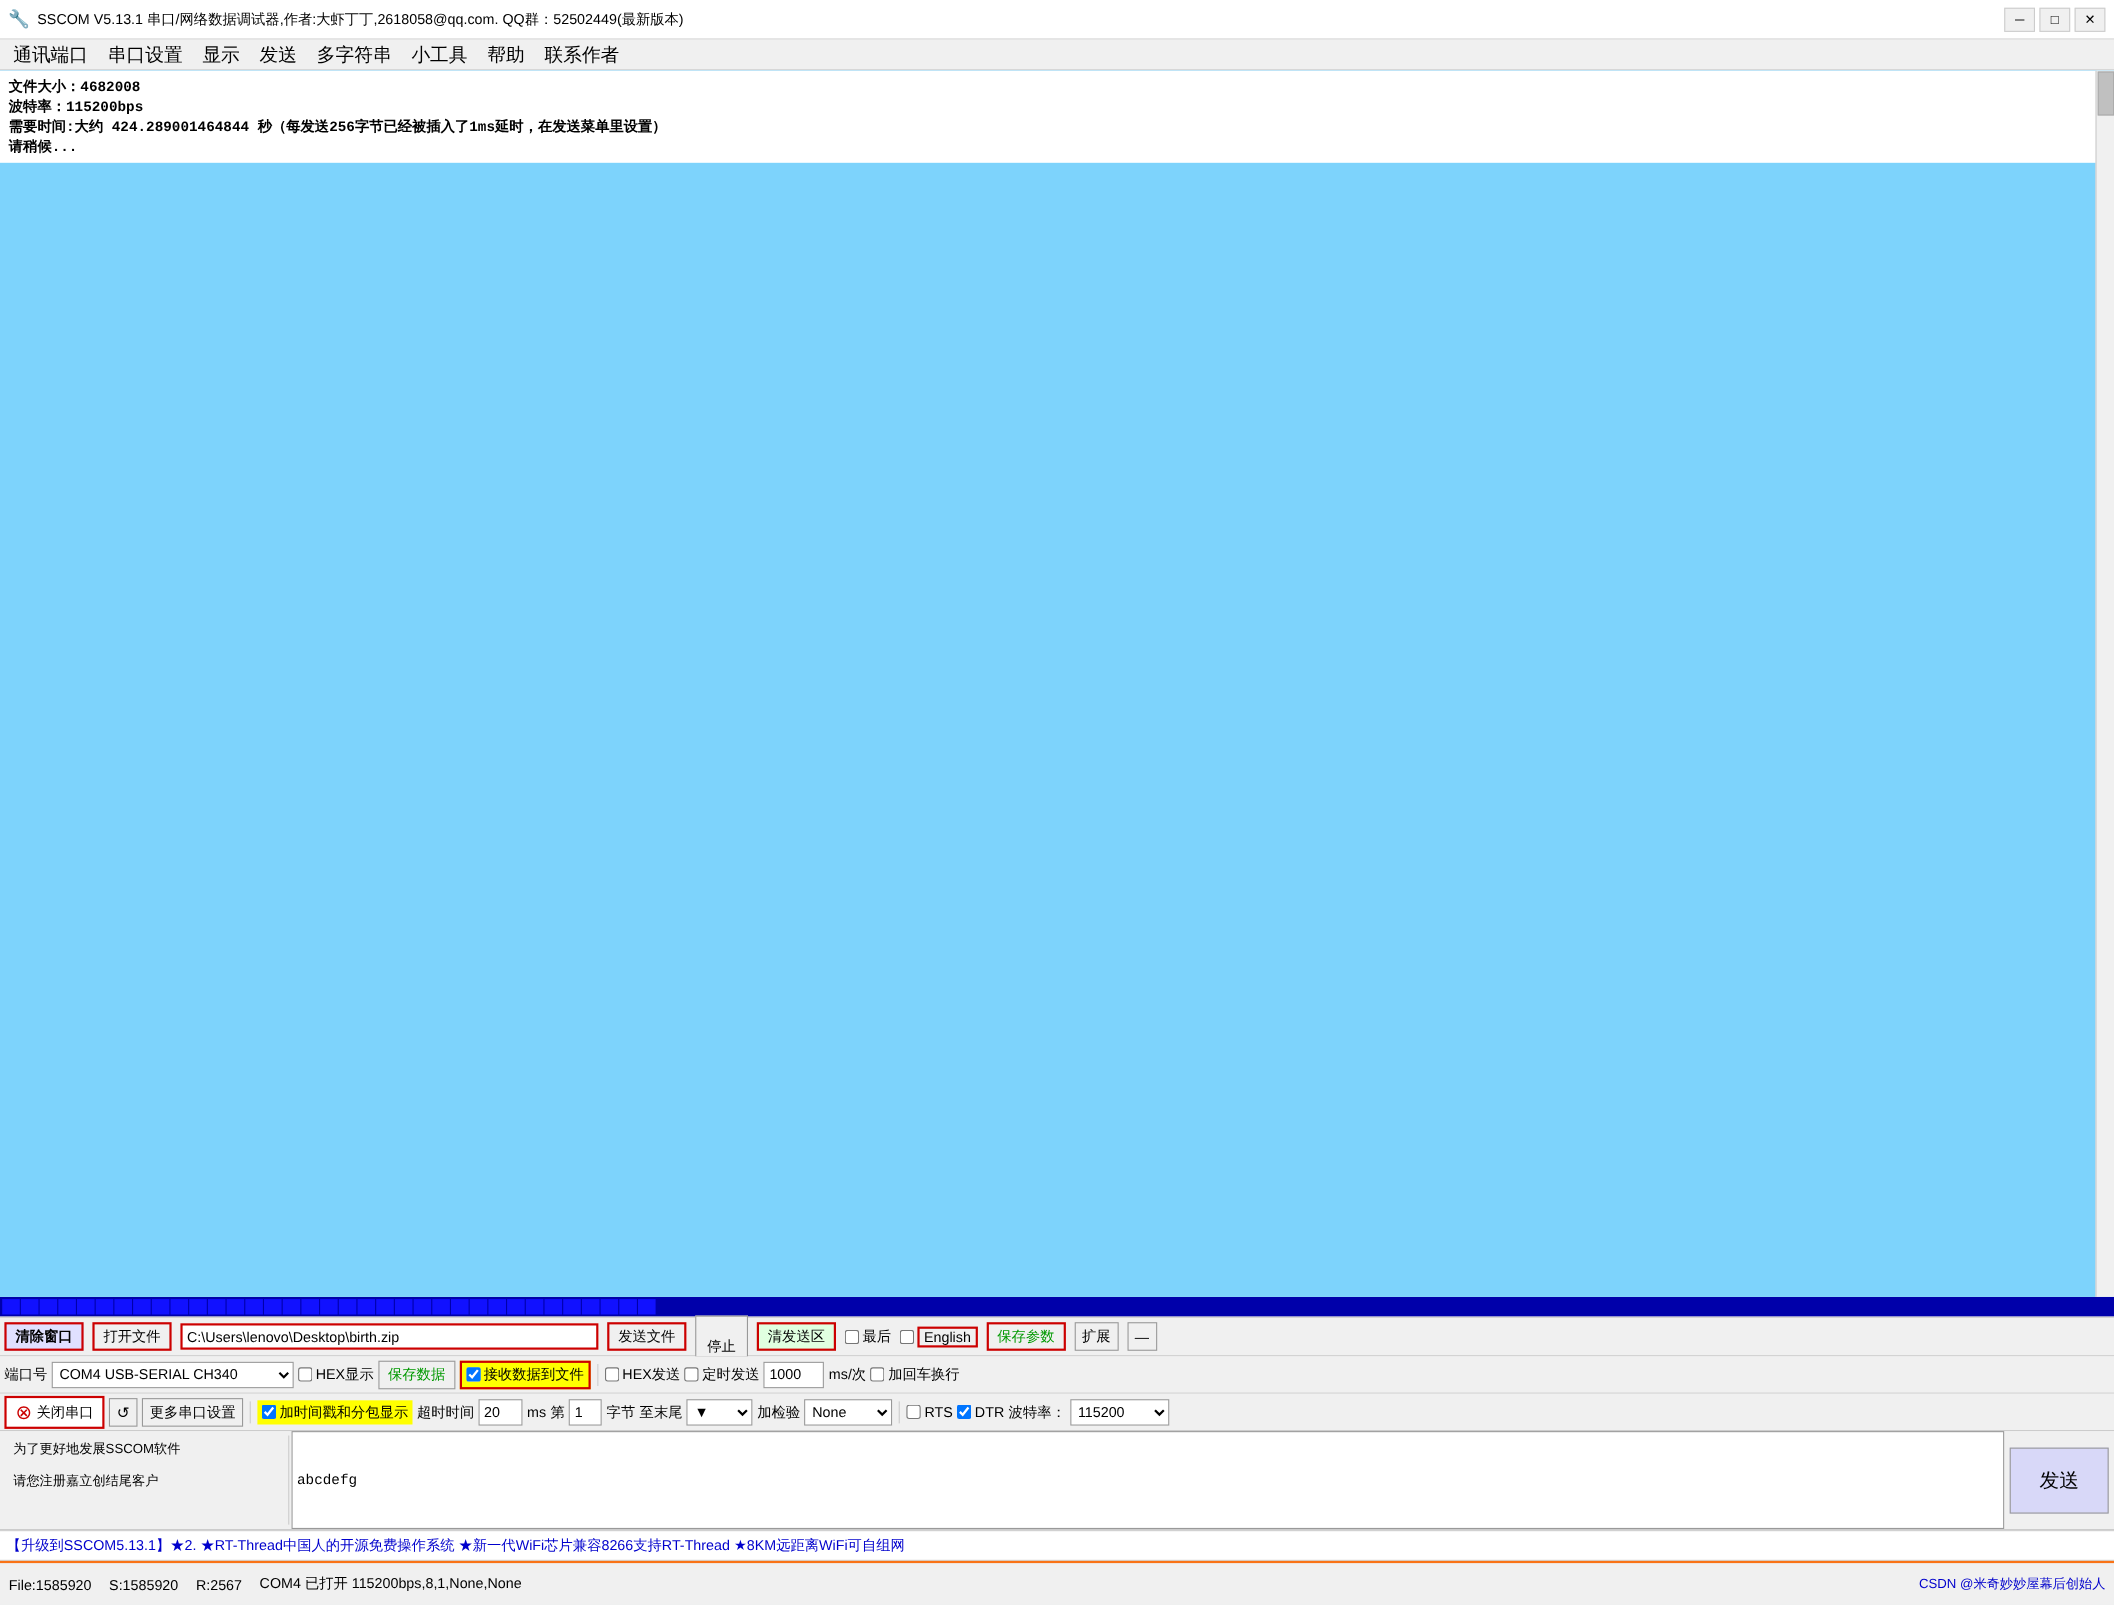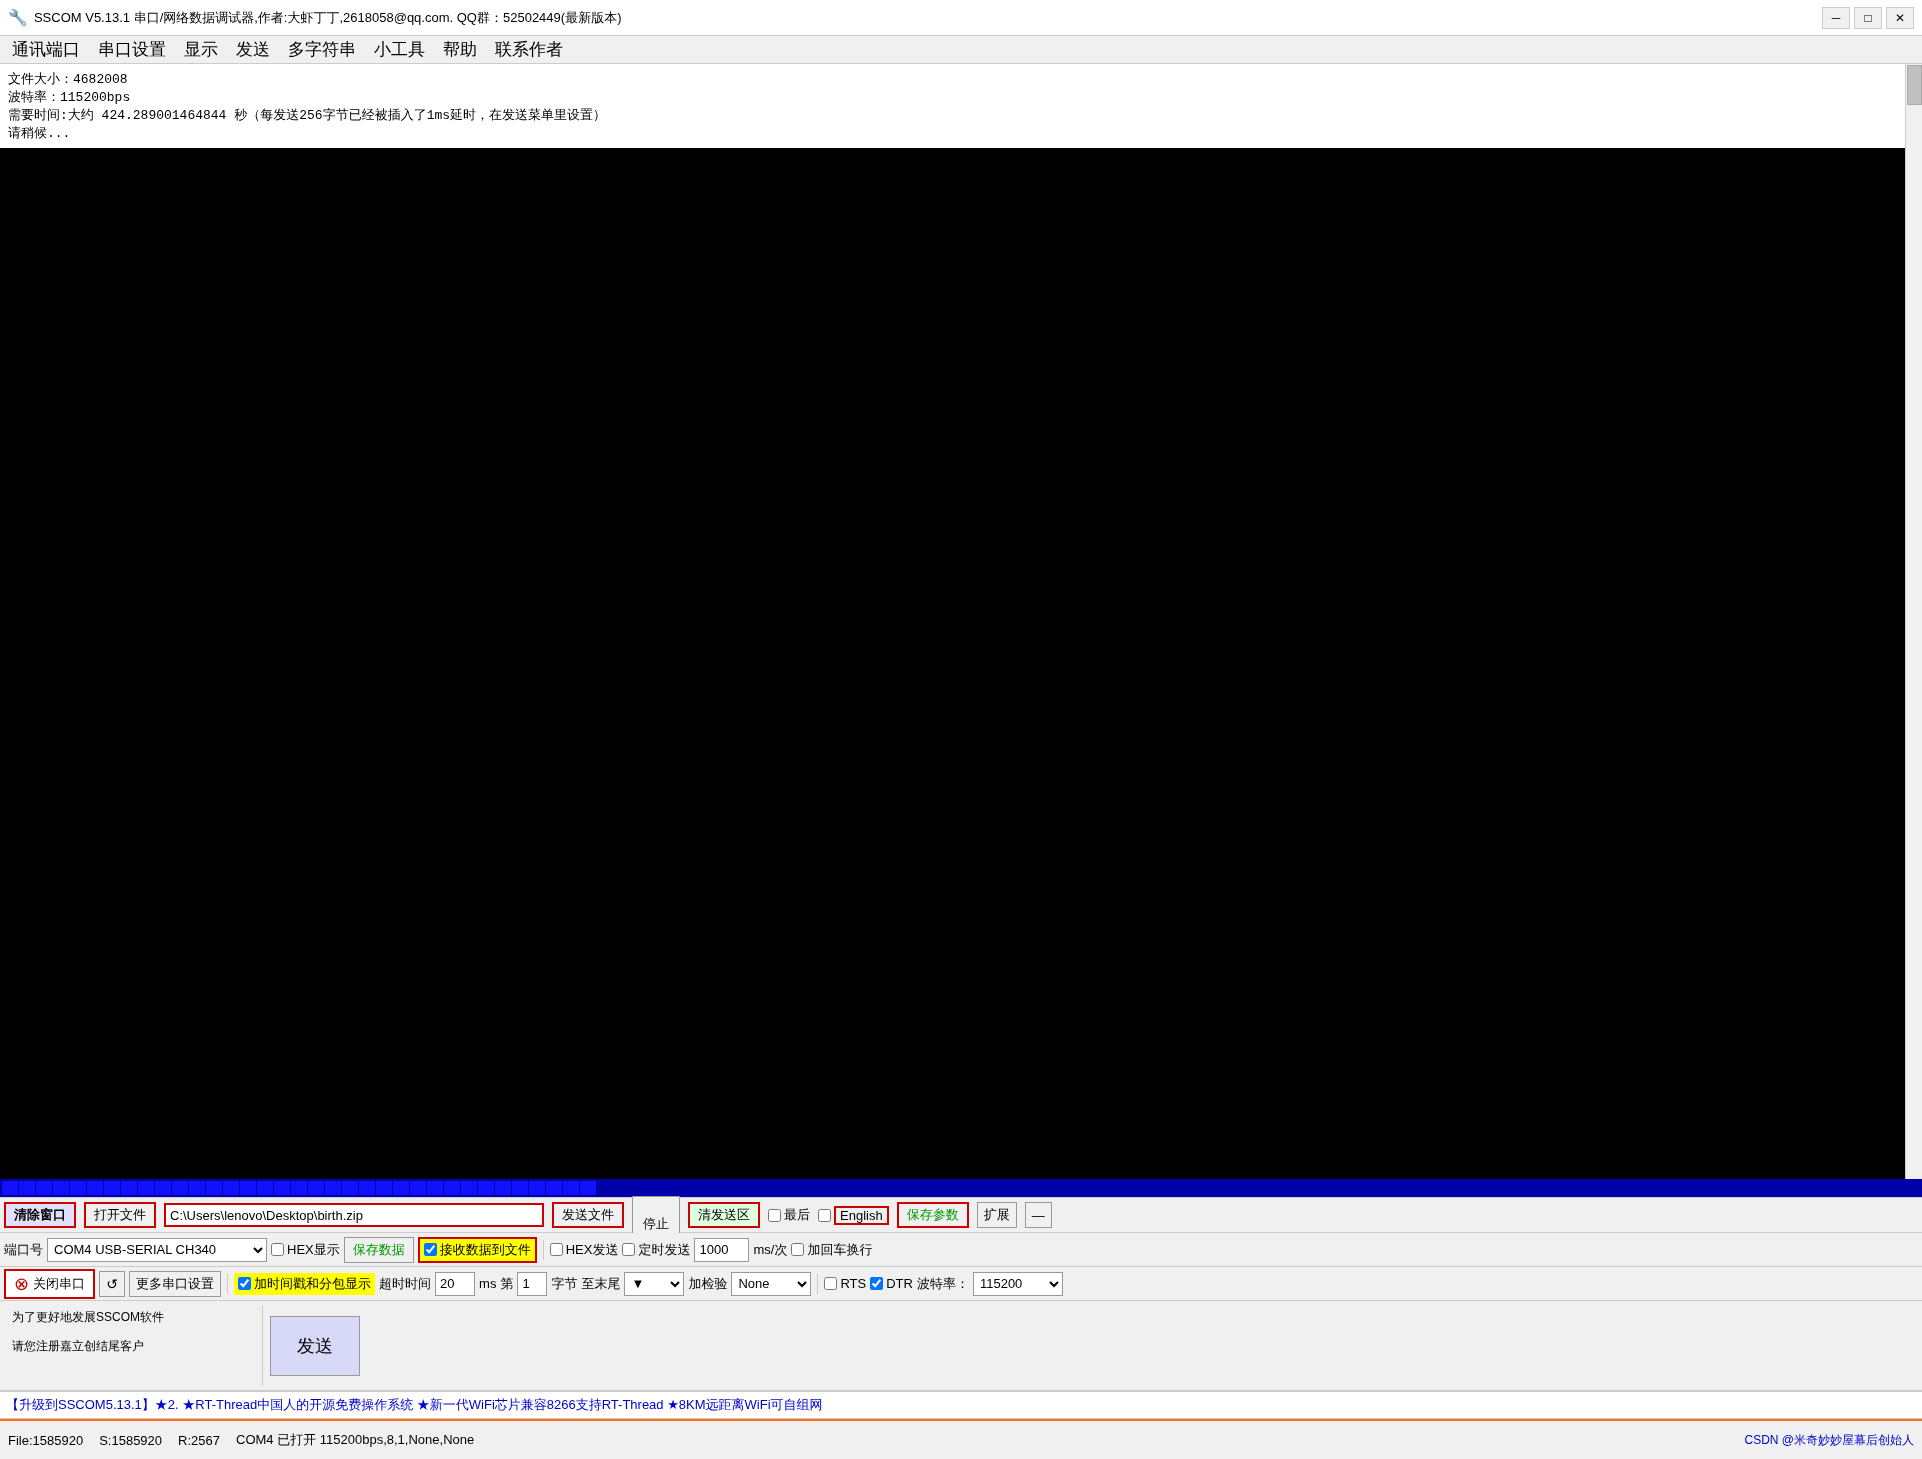--- a/index.html
+++ b/index.html
@@ -64,25 +64,26 @@
     .menu-item {
       padding: 2px 8px;
       cursor: pointer;
       font-size: 17px;
       color: #000;
     }
 
     
     .main-content {
       flex: 1;
-      background: #000000;
+      background: #7dd3fc;
       position: relative;
       overflow: hidden;
       display: flex;
       flex-direction: column;
+      font-weight: bold;
     }
 
     
     .output-area {
       flex: 1;
       background: #ffffff;
       padding: 6px 8px;
       font-family: "Courier New", monospace;
       font-size: 13px;
       color: #000;
@@ -583,20 +584,25 @@
     <option>115200</option>
   </select>
 </div>
 
 <div class="bottom-area">
   <div class="bottom-left">
     <div class="promo-text">为了更好地发展SSCOM软件</div>
     <div class="promo-text">请您注册嘉立创结尾客户</div>
   </div>
   <div class="separator" style="height:auto; width:1px; background:#ccc; margin:4px 2px;"></div>
+  <div class="bottom-right">
+    <div class="bottom-send-row">
+      <input type="text" class="send-input" style="flex: 1 1 0%;" value="abcdefg">
+    </div>
+  </div>
   <div class="send-button-container">
     <button class="btn-big-send">发送</button>
   </div>
 </div>
 
 <div class="ticker-bar">
   <span class="ticker-text">【升级到SSCOM5.13.1】★2. ★RT-Thread中国人的开源免费操作系统 ★新一代WiFi芯片兼容8266支持RT-Thread ★8KM远距离WiFi可自组网</span>
 </div>
 
 <div class="status-bar">

